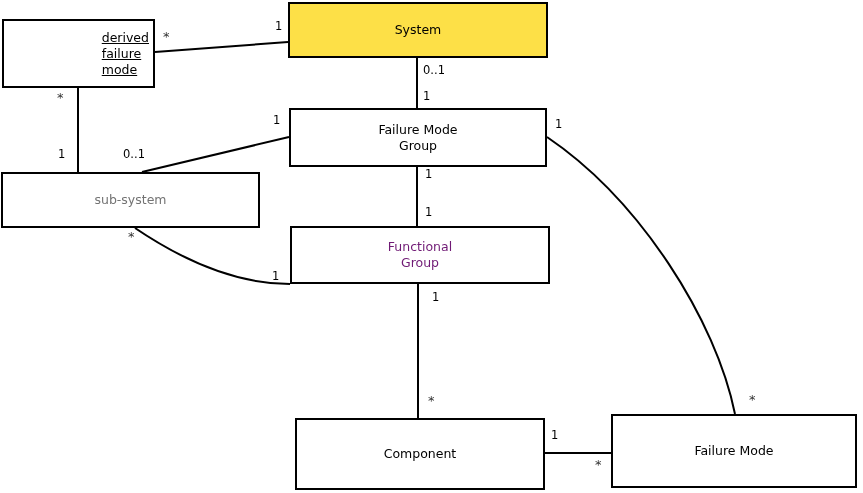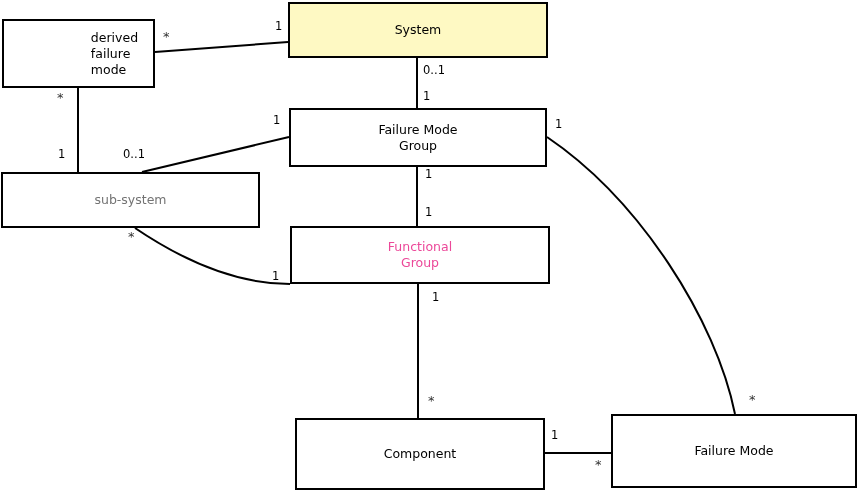--- a/index.html
+++ b/index.html
@@ -35,21 +35,22 @@
   .uml-class-name {
     font-size: 12.5px;
     line-height: 16px;
     color: #000000;
     text-align: center;
     white-space: pre-line;
     padding: 0 4px;
   }
   
   .uml-class.label-shift-right {
-    justify-content: center;
+    justify-content: flex-end;
+    text-decoration: underline;
   }
   .uml-class.label-shift-right .uml-class-name {
     margin-left: 72px;
     text-align: left;
   }
   .multiplicity {
     position: absolute;
     font-size: 11.5px;
     line-height: 12px;
     color: #000000;
@@ -80,32 +81,32 @@
         <path d="M 545 453 L 611 453" stroke="#000000"></path>
       </g>
   </svg>
 
   <div id="classes-layer">
       <div class="uml-class label-shift-right" style="left: 2px; top: 19px; width: 153px; height: 69px; border-color: rgb(0, 0, 0); background: rgb(255, 255, 255);">
         <div class="uml-class-name" style="color: rgb(0, 0, 0);">derived
 failure
 mode</div>
       </div>
-      <div class="uml-class" style="left: 288px; top: 2px; width: 260px; height: 56px; border-color: rgb(0, 0, 0); background: #fef9c3;">
+      <div class="uml-class" style="left: 288px; top: 2px; width: 260px; height: 56px; border-color: rgb(0, 0, 0); background: #fde047;">
         <div class="uml-class-name" style="color: rgb(0, 0, 0);">System</div>
       </div>
       <div class="uml-class" style="left: 289px; top: 108px; width: 258px; height: 59px; border-color: rgb(0, 0, 0); background: rgb(255, 255, 255);">
         <div class="uml-class-name" style="color: rgb(0, 0, 0);">Failure Mode
 Group</div>
       </div>
       <div class="uml-class" style="left: 1px; top: 172px; width: 259px; height: 56px; border-color: rgb(0, 0, 0); background: rgb(255, 255, 255);">
         <div class="uml-class-name" style="color: #737373;">sub-system</div>
       </div>
       <div class="uml-class" style="left: 290px; top: 226px; width: 260px; height: 58px; border-color: rgb(0, 0, 0); background: rgb(255, 255, 255);">
-        <div class="uml-class-name" style="color: #ec4899;">Functional
+        <div class="uml-class-name" style="color: #701a75;">Functional
 Group</div>
       </div>
       <div class="uml-class" style="left: 295px; top: 418px; width: 250px; height: 72px; border-color: rgb(0, 0, 0); background: rgb(255, 255, 255);">
         <div class="uml-class-name" style="color: rgb(0, 0, 0);">Component</div>
       </div>
       <div class="uml-class" style="left: 611px; top: 414px; width: 246px; height: 74px; border-color: rgb(0, 0, 0); background: rgb(255, 255, 255);">
         <div class="uml-class-name" style="color: rgb(0, 0, 0);">Failure Mode</div>
       </div>
     </div>
   <div id="labels-layer">

